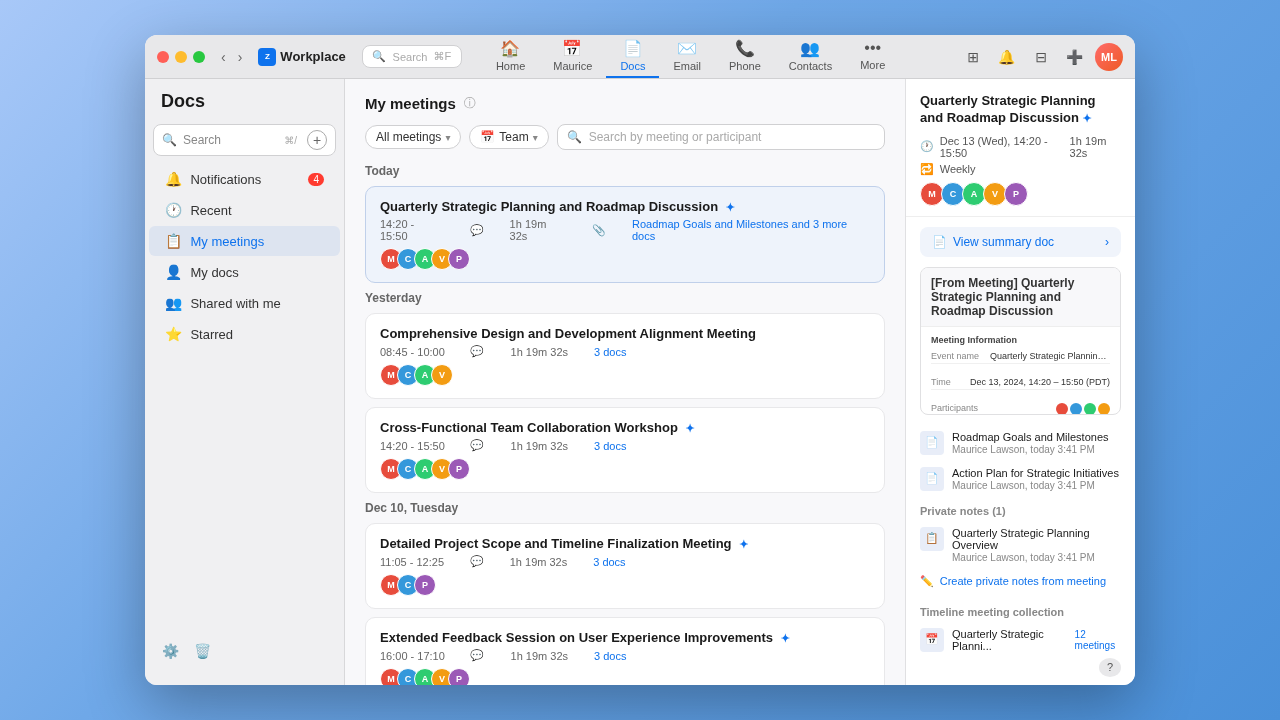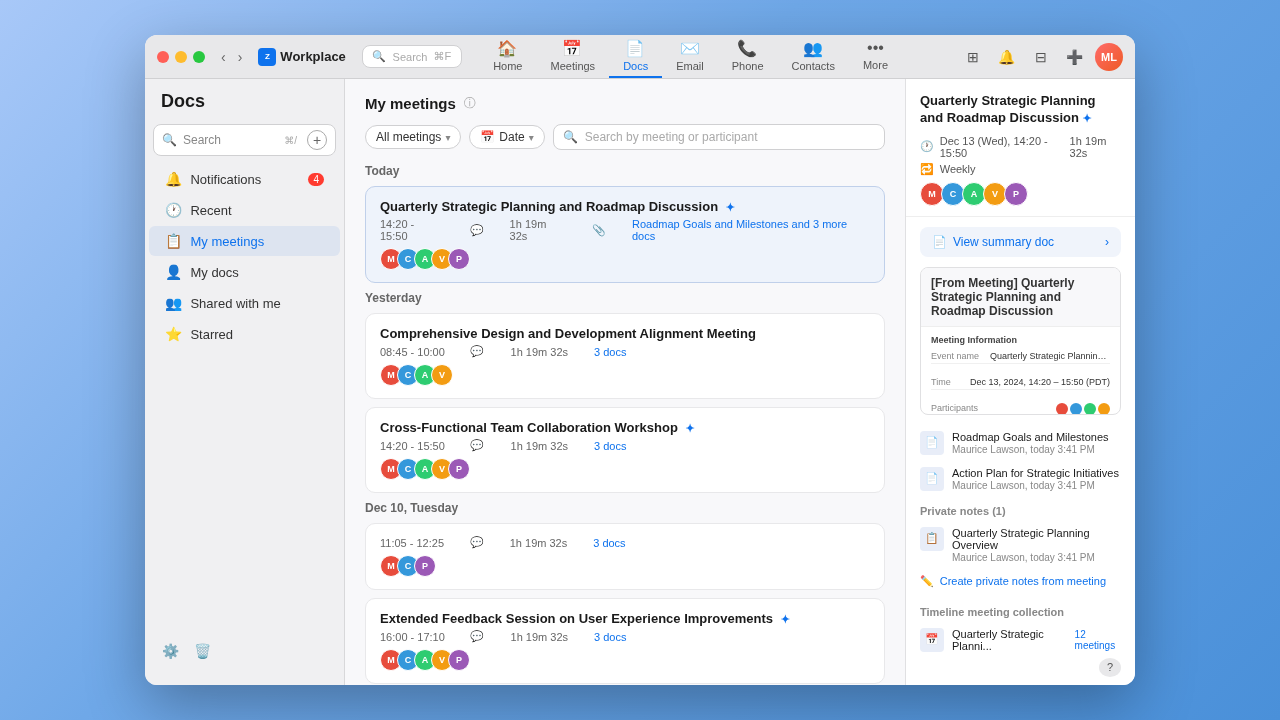--- a/index.html
+++ b/index.html
@@ -292,21 +292,21 @@
       <span>Search</span>
       <span>⌘F</span>
     </div>
     <div class="top-nav">
       <div class="nav-item">
         <span class="nav-icon">🏠</span>
         <span>Home</span>
       </div>
       <div class="nav-item">
         <span class="nav-icon">📅</span>
-        <span>Meetings</span>
+        <span>Maurice</span>
       </div>
       <div class="nav-item active">
         <span class="nav-icon">📄</span>
         <span>Docs</span>
       </div>
       <div class="nav-item">
         <span class="nav-icon">✉️</span>
         <span>Email</span>
       </div>
       <div class="nav-item">
@@ -379,21 +379,21 @@
         <span class="meetings-title">My meetings</span>
         <span class="info-icon">ⓘ</span>
       </div>
       <div class="filters">
         <button class="filter-btn">
           <span>All meetings</span>
           <span class="filter-dropdown">▾</span>
         </button>
         <button class="filter-btn">
           <span>📅</span>
-          <span>Date</span>
+          <span>Team</span>
           <span class="filter-dropdown">▾</span>
         </button>
         <div class="meeting-search">
           <span>🔍</span>
           <span>Search by meeting or participant</span>
         </div>
       </div>
 
       <div class="section-date">Today</div>
       <div class="meeting-card active">
@@ -448,20 +448,24 @@
           <div class="avatar-sm" style="background:#e74c3c">M</div>
           <div class="avatar-sm" style="background:#3498db">C</div>
           <div class="avatar-sm" style="background:#2ecc71">A</div>
           <div class="avatar-sm" style="background:#f39c12">V</div>
           <div class="avatar-sm" style="background:#9b59b6">P</div>
         </div>
       </div>
 
       <div class="section-date">Dec 10, Tuesday</div>
       <div class="meeting-card">
+        <div class="meeting-name">
+          <span>Detailed Project Scope and Timeline Finalization Meeting</span>
+          <span class="zoom-plus">✦</span>
+        </div>
         <div class="meeting-meta">
           <span>11:05 - 12:25</span>
           <span class="meeting-meta-icon">💬</span>
           <span>1h 19m 32s</span>
           <span class="meeting-docs">3 docs</span>
         </div>
         <div class="meeting-avatars">
           <div class="avatar-sm" style="background:#e74c3c">M</div>
           <div class="avatar-sm" style="background:#3498db">C</div>
           <div class="avatar-sm" style="background:#9b59b6">P</div>

